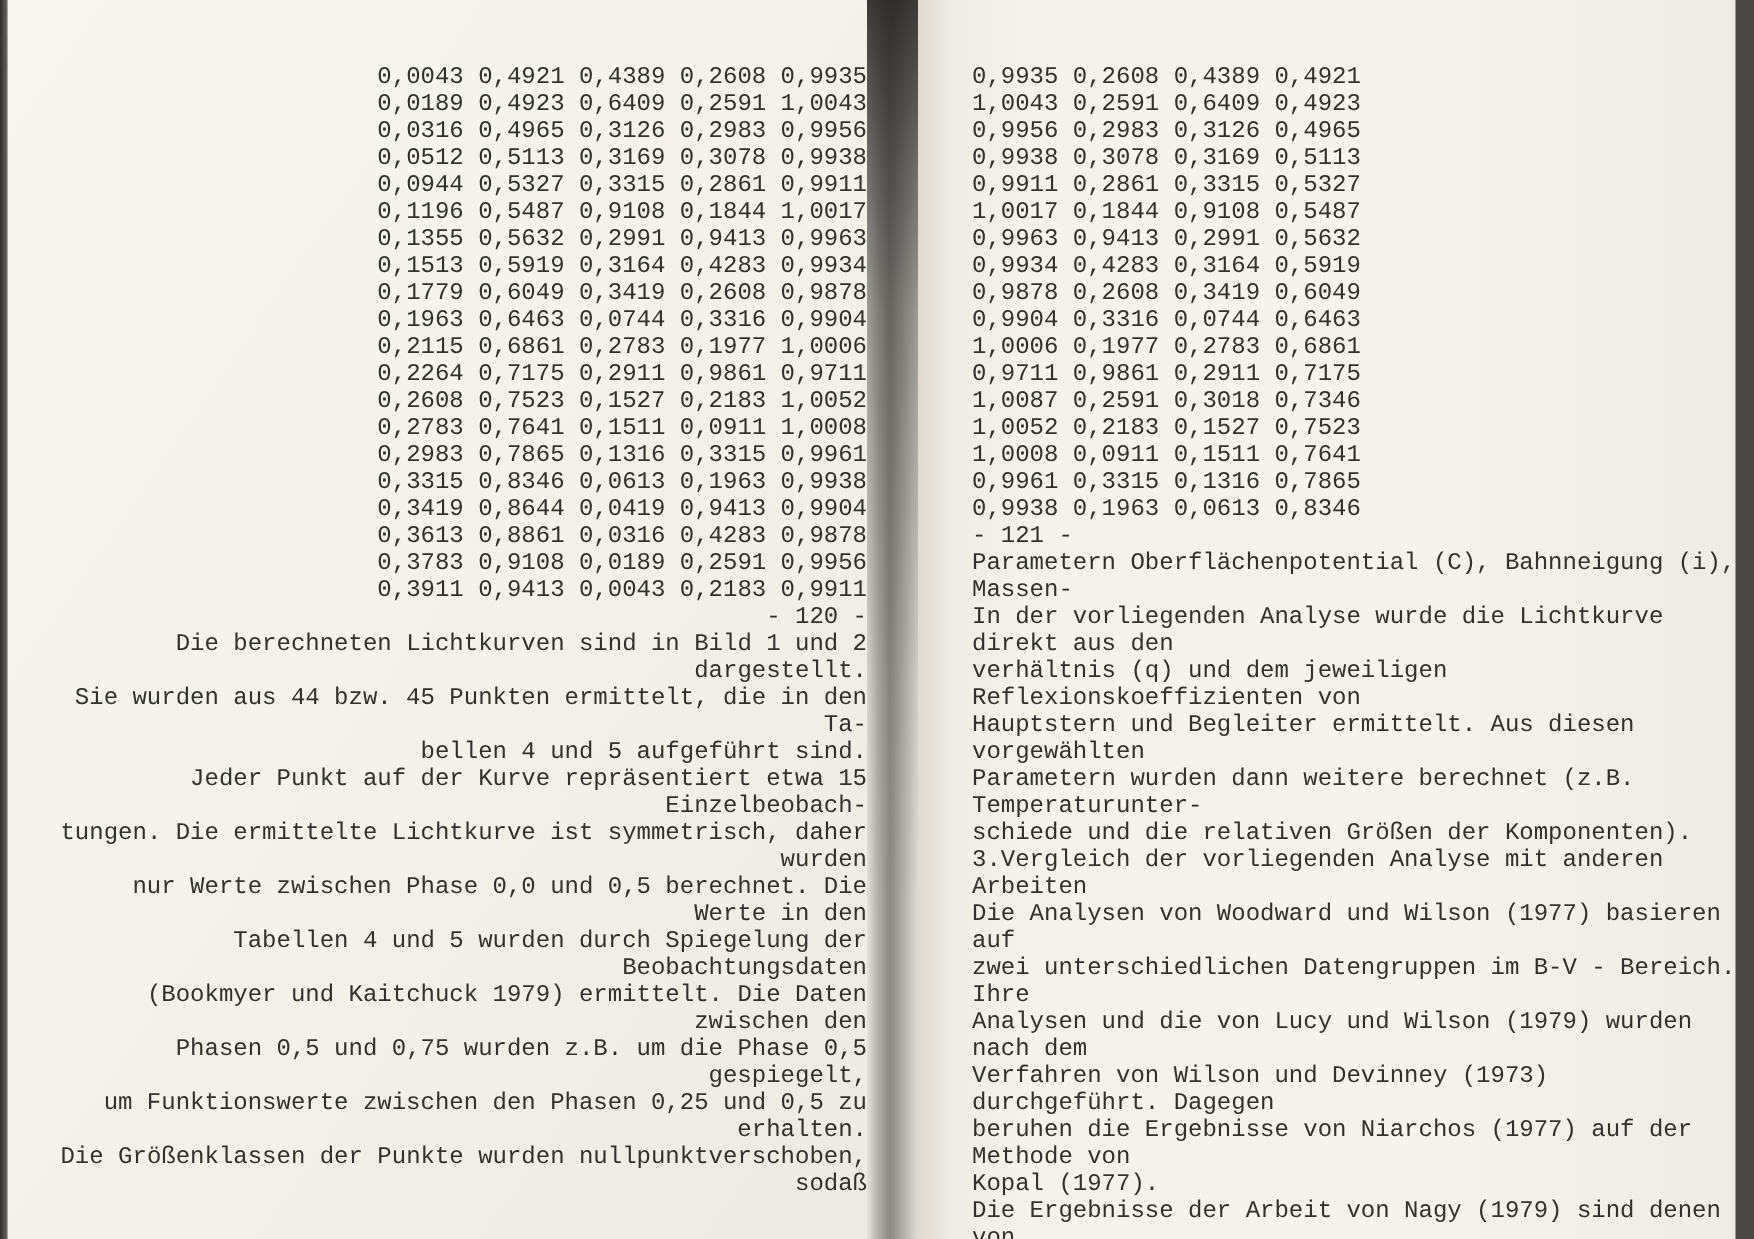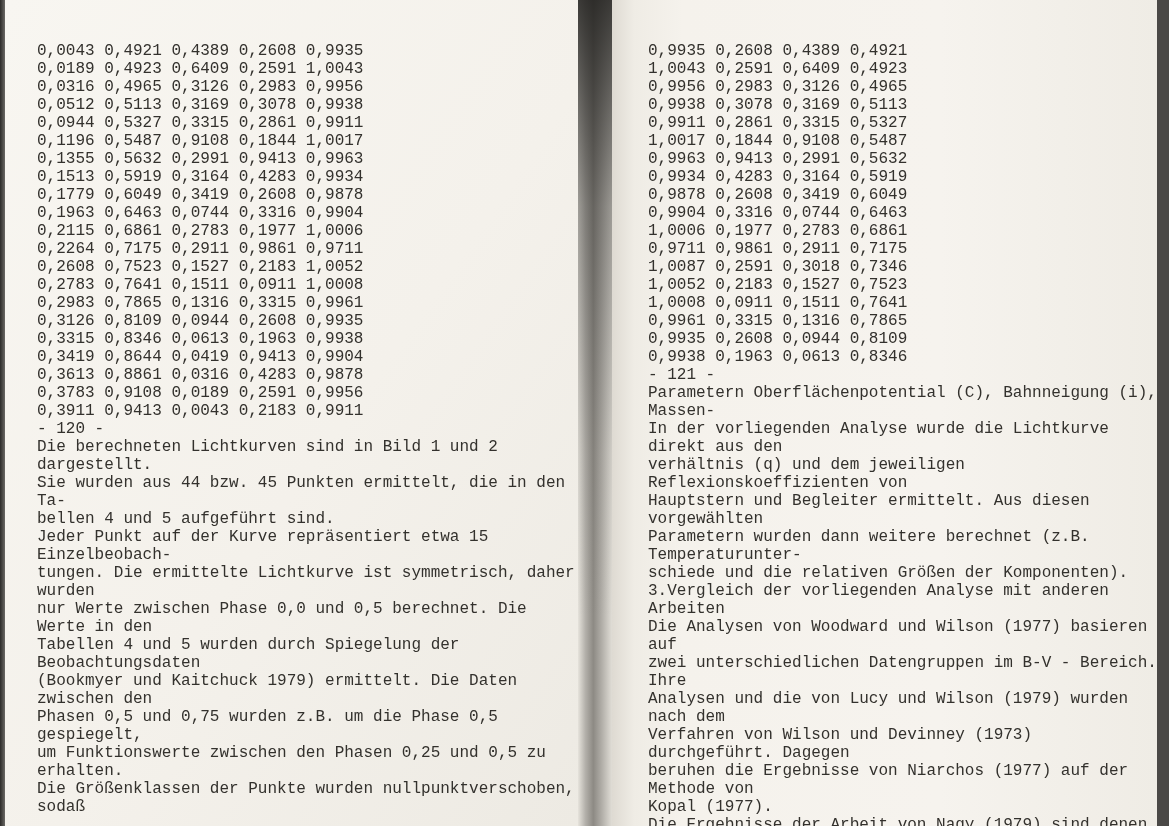--- a/index.html
+++ b/index.html
@@ -10,20 +10,21 @@
     color:#33312d;
   }
   .scan { position:relative; width:1169px; height:826px; }
 
   
   .page { position:absolute; top:0; height:826px; box-sizing:border-box; }
   .page-left {
     left:5px; width:573px;
     background:linear-gradient(125deg,#f8f6f1 0%,#f4f1eb 55%,#edeae3 100%);
     padding:42px 0 0 32px;
+    text-align:right;
   }
   .page-right {
     left:612px; width:545px;
     background:linear-gradient(to right,#dedad2 0px,#efece5 22px,#f5f2ec 70px,#f6f3ee 60%,#efece5 100%);
     padding:42px 0 0 36px;
     font-family:Liberation Mono, monospace;
   }
   .page > .flow { position:relative; z-index:2; }
 
   
@@ -86,21 +87,20 @@
         <div class="tline"><span>0,1196  0,5487  0,9108  0,1844  1,0017</span></div>
         <div class="tline"><span>0,1355  0,5632  0,2991  0,9413  0,9963</span></div>
         <div class="tline"><span>0,1513  0,5919  0,3164  0,4283  0,9934</span></div>
         <div class="tline"><span>0,1779  0,6049  0,3419  0,2608  0,9878</span></div>
         <div class="tline"><span>0,1963  0,6463  0,0744  0,3316  0,9904</span></div>
         <div class="tline"><span>0,2115  0,6861  0,2783  0,1977  1,0006</span></div>
         <div class="tline"><span>0,2264  0,7175  0,2911  0,9861  0,9711</span></div>
         <div class="tline"><span>0,2608  0,7523  0,1527  0,2183  1,0052</span></div>
         <div class="tline"><span>0,2783  0,7641  0,1511  0,0911  1,0008</span></div>
         <div class="tline"><span>0,2983  0,7865  0,1316  0,3315  0,9961</span></div>
-        <div class="tline"><span>0,3126  0,8109  0,0944  0,2608  0,9935</span></div>
         <div class="tline"><span>0,3315  0,8346  0,0613  0,1963  0,9938</span></div>
         <div class="tline"><span>0,3419  0,8644  0,0419  0,9413  0,9904</span></div>
         <div class="tline"><span>0,3613  0,8861  0,0316  0,4283  0,9878</span></div>
         <div class="tline"><span>0,3783  0,9108  0,0189  0,2591  0,9956</span></div>
         <div class="tline"><span>0,3911  0,9413  0,0043  0,2183  0,9911</span></div>
       </div>
     <div class="flow">
       <div class="pagenum pagenum-120">- 120 -</div>
       <div class="pl-para1">
           <div class="tline"><span>Die berechneten Lichtkurven sind in Bild 1 und 2 dargestellt.</span></div>
@@ -136,21 +136,20 @@
         <div class="tline"><span>0,9963  0,9413  0,2991  0,5632</span></div>
         <div class="tline"><span>0,9934  0,4283  0,3164  0,5919</span></div>
         <div class="tline"><span>0,9878  0,2608  0,3419  0,6049</span></div>
         <div class="tline"><span>0,9904  0,3316  0,0744  0,6463</span></div>
         <div class="tline"><span>1,0006  0,1977  0,2783  0,6861</span></div>
         <div class="tline"><span>0,9711  0,9861  0,2911  0,7175</span></div>
         <div class="tline"><span>1,0087  0,2591  0,3018  0,7346</span></div>
         <div class="tline"><span>1,0052  0,2183  0,1527  0,7523</span></div>
         <div class="tline"><span>1,0008  0,0911  0,1511  0,7641</span></div>
         <div class="tline"><span>0,9961  0,3315  0,1316  0,7865</span></div>
-        <div class="tline"><span>0,9935  0,2608  0,0944  0,8109</span></div>
         <div class="tline"><span>0,9938  0,1963  0,0613  0,8346</span></div>
       </div>
     <div class="flow">
       <div class="pagenum pagenum-121">- 121 -</div>
       <div class="pr-para1">
           <div class="tline"><span>Parametern Oberflächenpotential (C), Bahnneigung (i), Massen-</span></div>
           <div class="tline"><span>In der vorliegenden Analyse wurde die Lichtkurve direkt aus den</span></div>
           <div class="tline"><span>verhältnis (q) und dem jeweiligen Reflexionskoeffizienten von</span></div>
           <div class="tline"><span>Hauptstern und Begleiter ermittelt. Aus diesen vorgewählten</span></div>
           <div class="tline"><span>Parametern wurden dann weitere berechnet (z.B. Temperaturunter-</span></div>

